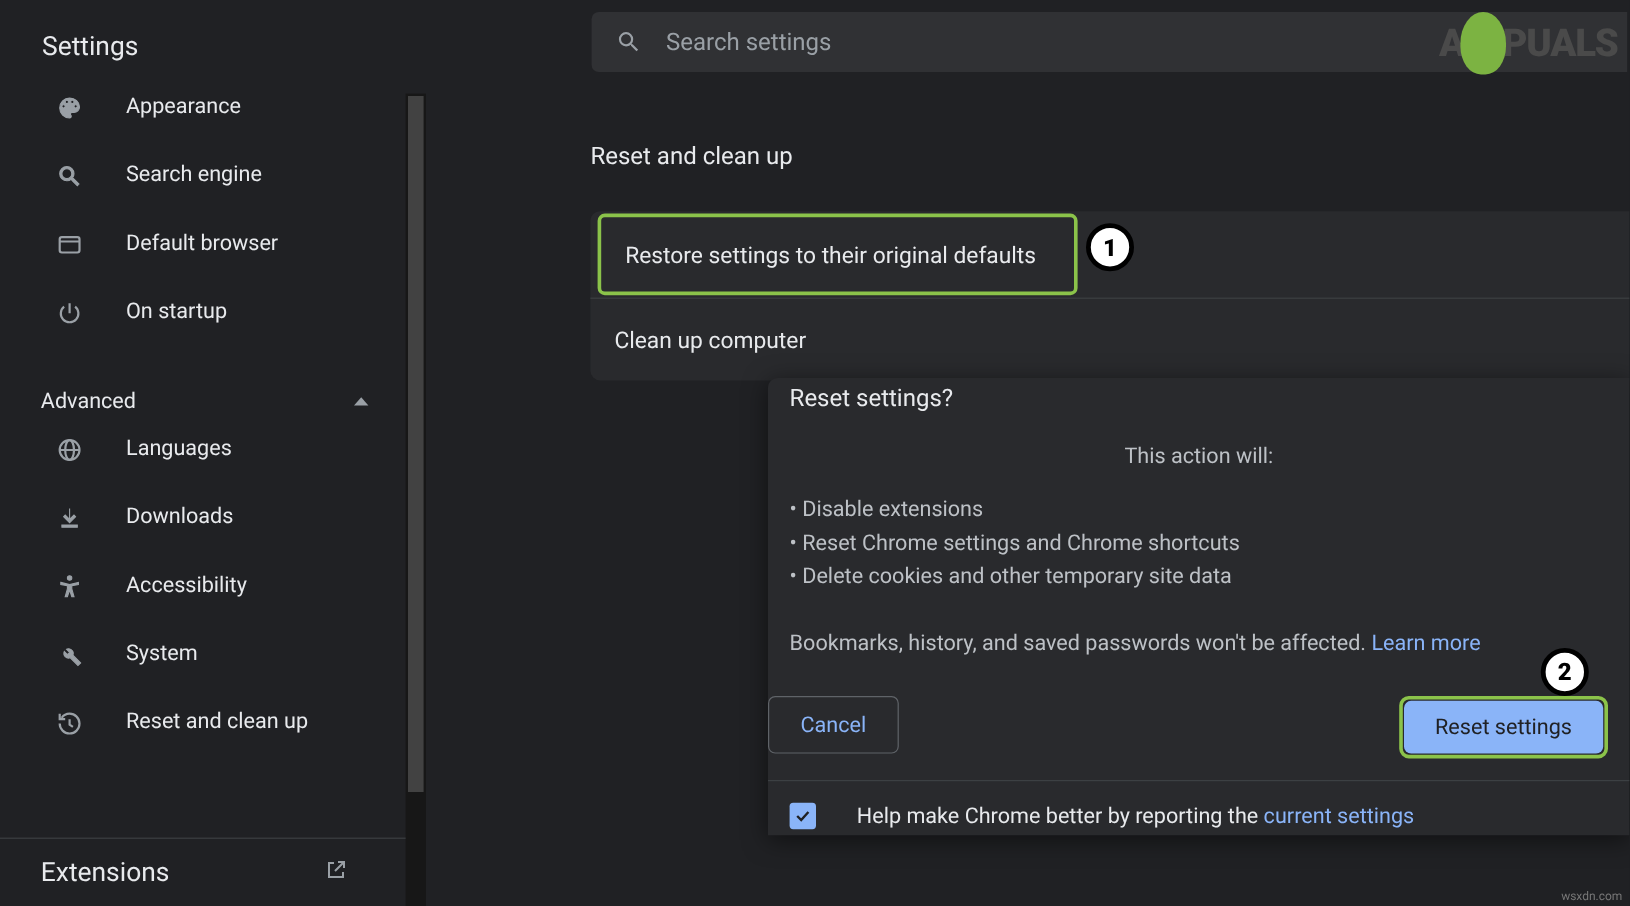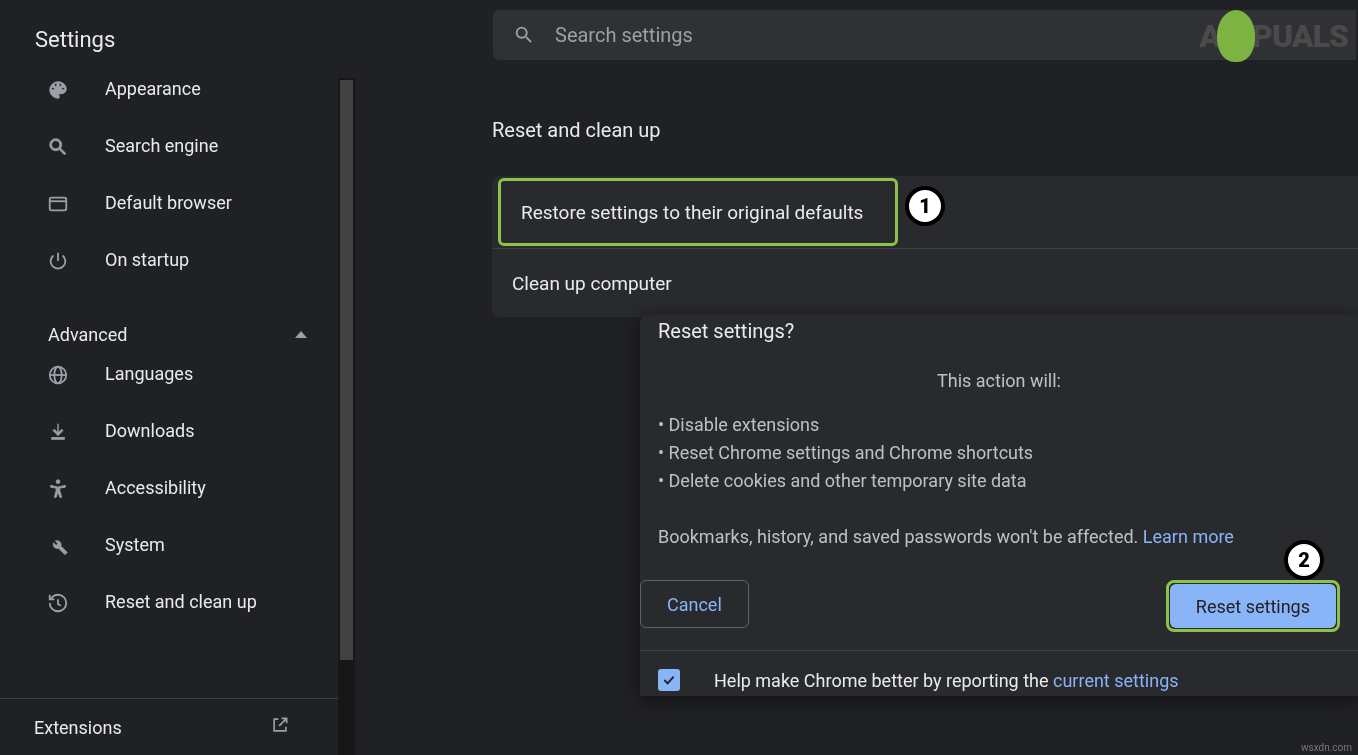--- a/index.html
+++ b/index.html
@@ -129,21 +129,21 @@
       stroke: #9aa0a6;
     }
     .sidebar-label {
       font-size: 18px;
       color: #e8eaed;
     }
     .sidebar-group {
       display: flex;
       align-items: center;
       height: 57px;
-      padding-left: 48px;
+      padding-left: 34px;
       cursor: pointer;
     }
     .sidebar-group-label {
       font-size: 18px;
       color: #e8eaed;
       flex: 1;
     }
     .chevron {
       margin-right: 48px;
       width: 0;
@@ -158,21 +158,21 @@
       height: 57px;
       padding-left: 34px;
       cursor: pointer;
       position: absolute;
       bottom: 0;
       left: 0;
       right: 17px;
       border-top: 1px solid #3c4043;
     }
     .sidebar-bottom-label {
-      font-size: 18px;
+      font-size: 22px;
       color: #e8eaed;
       flex: 1;
     }
     .external-icon {
       margin-right: 48px;
     }
     .content {
       position: absolute;
       left: 355px;
       top: 78px;

